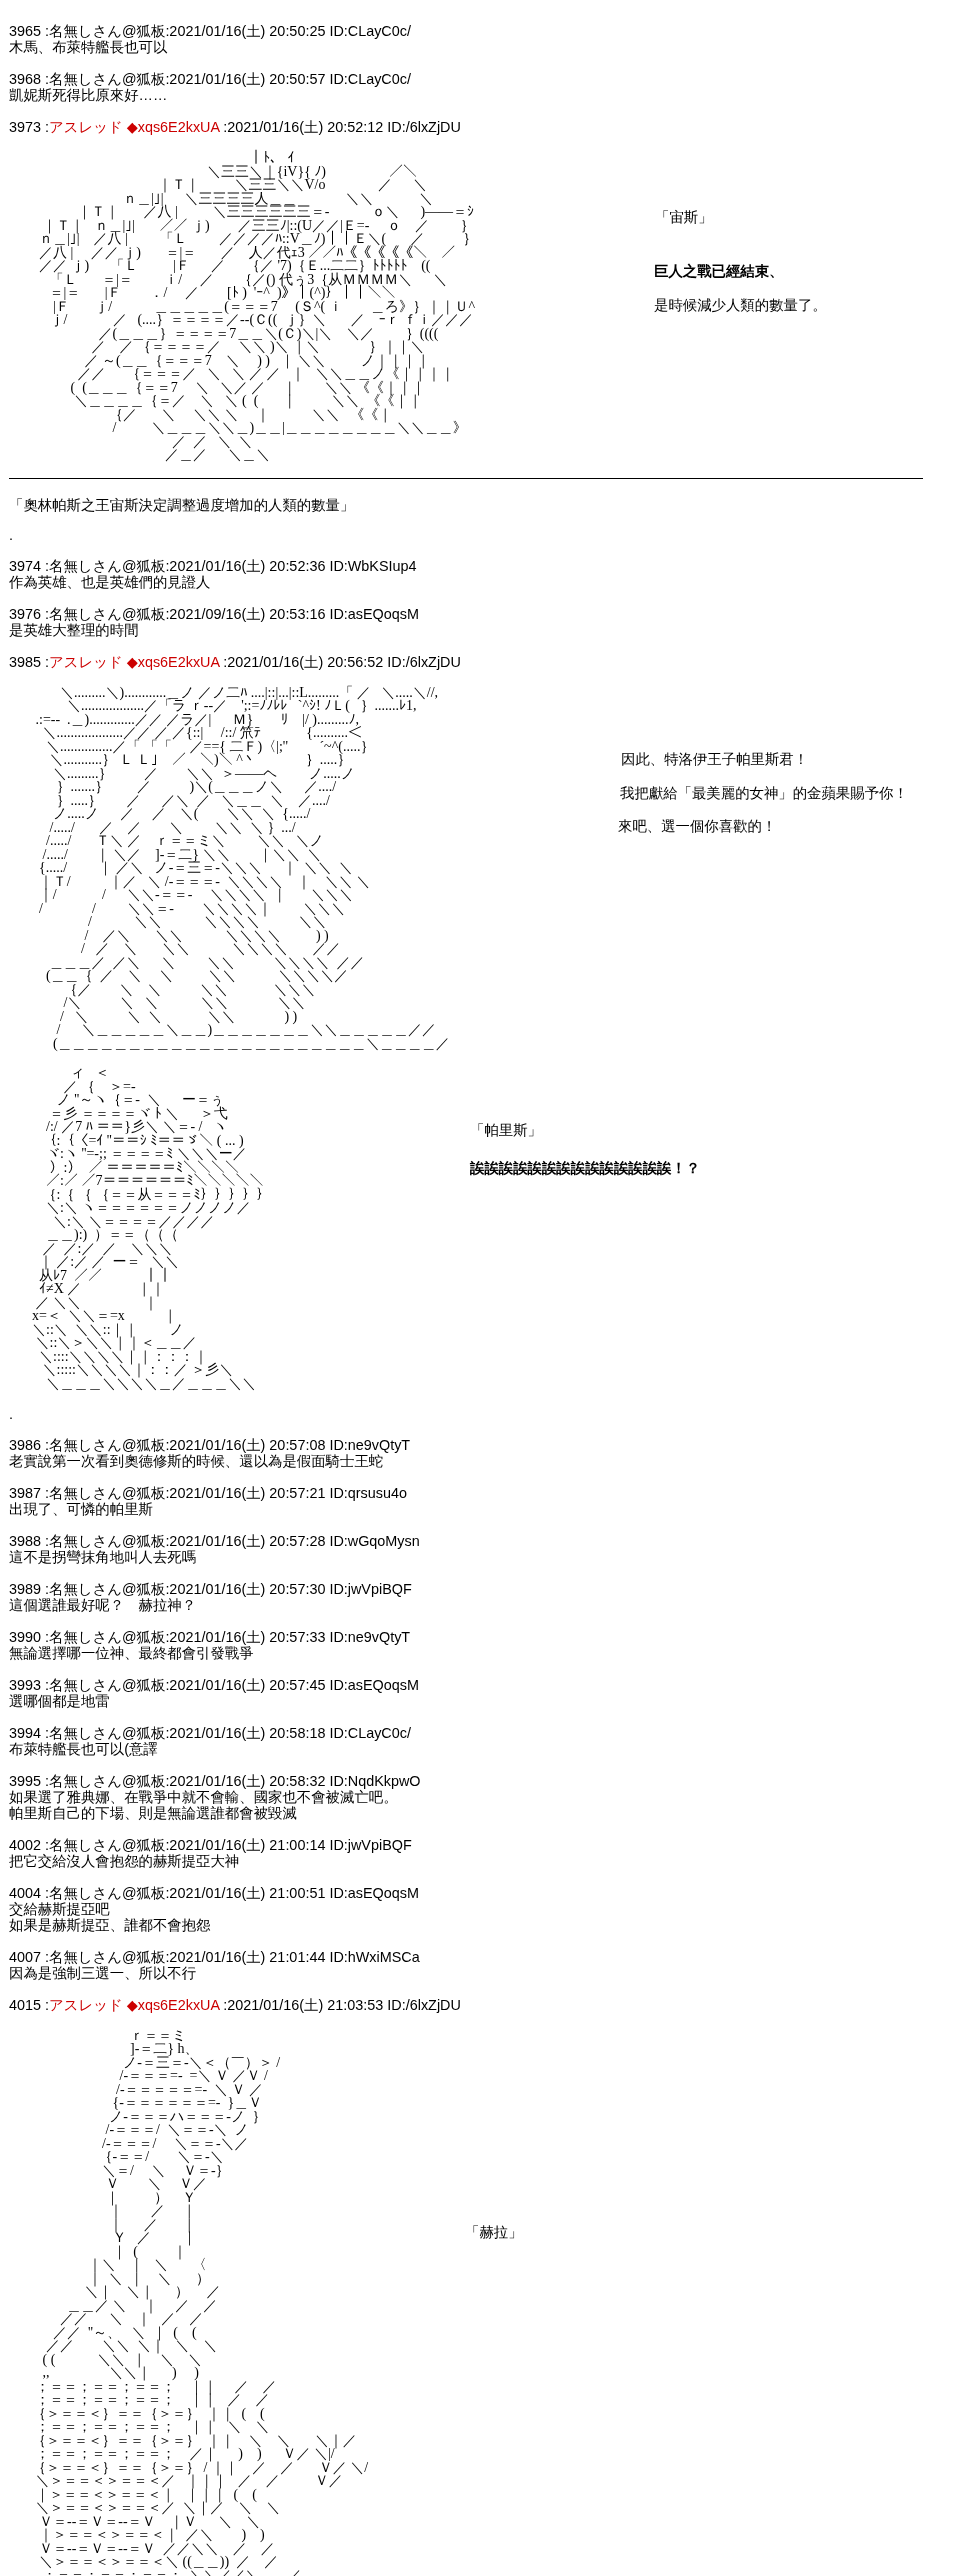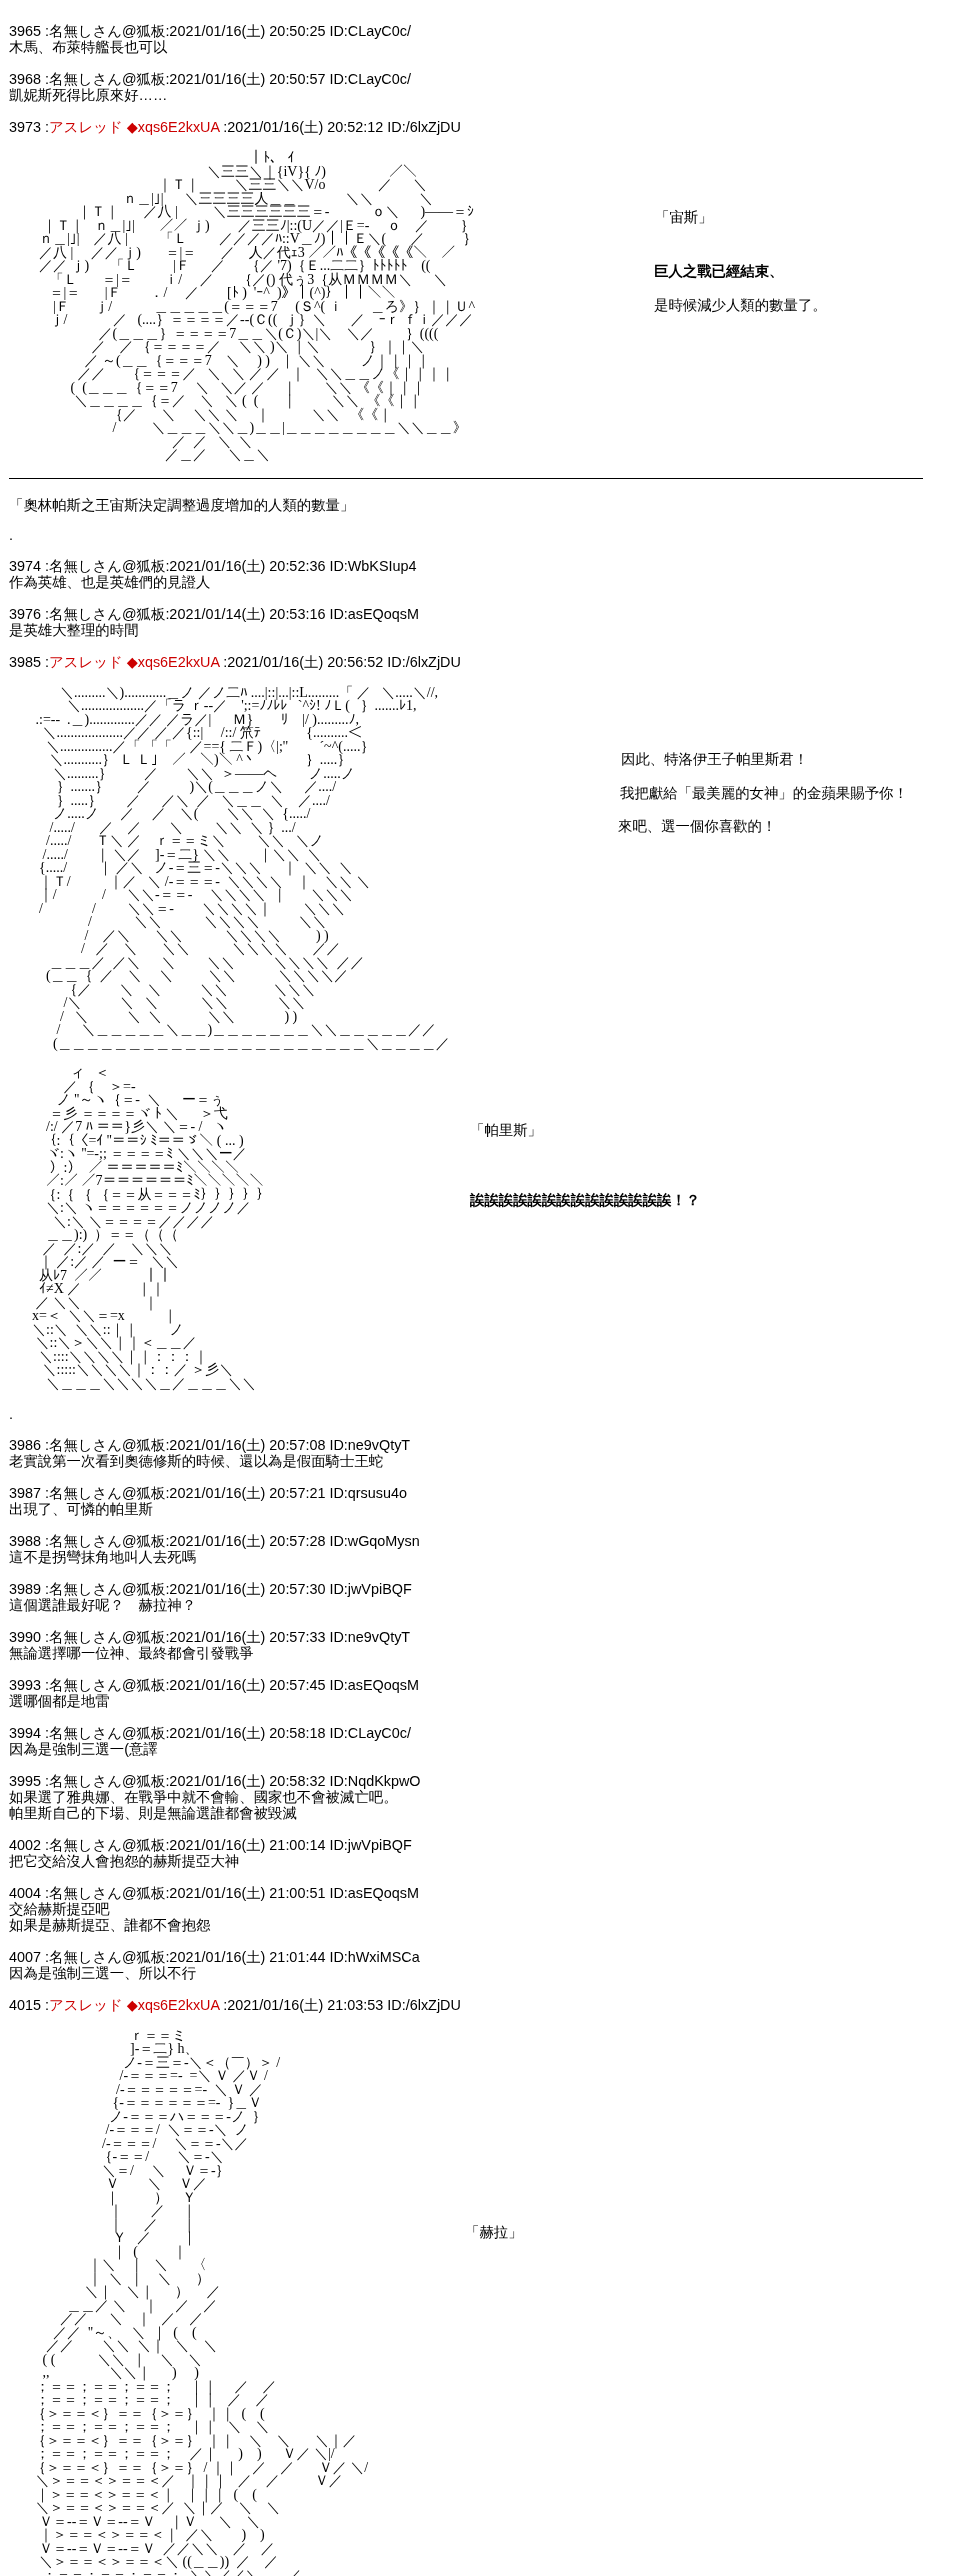--- a/index.html
+++ b/index.html
@@ -68,21 +68,21 @@
       <span class="aa-label" style="left: 645px; top: 146px;">是時候減少人類的數量了。</span>
     </div>
     <div class="divider"></div>
     <div class="free-line">「奧林帕斯之王宙斯決定調整過度增加的人類的數量」</div>
     <div class="free-line">.</div>
     <div class="post">
       <div class="post-header"><span class="post-no">3974 :</span><span class="post-name">名無しさん@狐板</span><span class="post-meta">:2021/01/16(土) 20:52:36 ID:WbKSIup4</span></div>
       <div class="post-line">作為英雄、也是英雄們的見證人</div>
     </div>
     <div class="post">
-      <div class="post-header"><span class="post-no">3976 :</span><span class="post-name">名無しさん@狐板</span><span class="post-meta">:2021/01/14(土) 20:53:16 ID:asEQoqsM</span></div>
+      <div class="post-header"><span class="post-no">3976 :</span><span class="post-name">名無しさん@狐板</span><span class="post-meta">:2021/09/16(土) 20:53:16 ID:asEQoqsM</span></div>
       <div class="post-line">是英雄大整理的時間</div>
     </div>
     <div class="post">
       <div class="post-header"><span class="post-no">3985 :</span><span class="post-name red">アスレッド ◆xqs6E2kxUA</span><span class="post-meta"> :2021/01/16(土) 20:56:52 ID:/6lxZjDU</span></div>
     </div>
     <div class="aa-wrap">
       <pre>          ＼.........＼)............＿ノ ／ノ二ﾊ ....|::|...|::L.........「 ／   ＼.....＼//,
             ＼..................／「ラ ｒ--／    ';:=ﾉﾉﾚﾚ   `^ｼ! ﾉＬ(   ｝.......ﾚ1,
    .:=--  .＿).............／／ ／ラ／|      Ｍ}        ﾘ    |/ ).........ﾉ,
      ＼...................／／ ／ ／{::|     /::/ 笊ﾃ             {..........＜
@@ -132,21 +132,21 @@
     从ﾚ7  ／／            ｜｜
     ｲ≠X ／                ｜｜
    ／ ＼＼                  ｜
   x=＜  ＼＼＝=x           ｜
   ＼::＼  ＼＼::｜｜         ノ
    ＼::＼＞＼＼｜｜＜＿＿／
     ＼::::＼＼＼＼｜｜：：：｜
      ＼:::::＼＼＼＼｜：：／ ＞彡＼
       ＼＿＿＿＼＼＼＼＿／＿＿＿＼＼</pre>
       <span class="aa-label" style="left: 461px; top: 56px;">「帕里斯」</span>
-      <span class="aa-label bold" style="left: 461px; top: 94px; margin-top: 32px;">誒誒誒誒誒誒誒誒誒誒誒誒誒誒！？</span>
+      <span class="aa-label bold" style="left: 461px; top: 94px;">誒誒誒誒誒誒誒誒誒誒誒誒誒誒！？</span>
     </div>
     <div class="free-line">.</div>
     <div class="post">
       <div class="post-header"><span class="post-no">3986 :</span><span class="post-name">名無しさん@狐板</span><span class="post-meta">:2021/01/16(土) 20:57:08 ID:ne9vQtyT</span></div>
       <div class="post-line">老實說第一次看到奧德修斯的時候、還以為是假面騎士王蛇</div>
     </div>
     <div class="post">
       <div class="post-header"><span class="post-no">3987 :</span><span class="post-name">名無しさん@狐板</span><span class="post-meta">:2021/01/16(土) 20:57:21 ID:qrsusu4o</span></div>
       <div class="post-line">出現了、可憐的帕里斯</div>
     </div>
@@ -161,21 +161,21 @@
     <div class="post">
       <div class="post-header"><span class="post-no">3990 :</span><span class="post-name">名無しさん@狐板</span><span class="post-meta">:2021/01/16(土) 20:57:33 ID:ne9vQtyT</span></div>
       <div class="post-line">無論選擇哪一位神、最終都會引發戰爭</div>
     </div>
     <div class="post">
       <div class="post-header"><span class="post-no">3993 :</span><span class="post-name">名無しさん@狐板</span><span class="post-meta">:2021/01/16(土) 20:57:45 ID:asEQoqsM</span></div>
       <div class="post-line">選哪個都是地雷</div>
     </div>
     <div class="post">
       <div class="post-header"><span class="post-no">3994 :</span><span class="post-name">名無しさん@狐板</span><span class="post-meta">:2021/01/16(土) 20:58:18 ID:CLayC0c/</span></div>
-      <div class="post-line">因為是強制三選一(意譯</div>
+      <div class="post-line">布萊特艦長也可以(意譯</div>
     </div>
     <div class="post">
       <div class="post-header"><span class="post-no">3995 :</span><span class="post-name">名無しさん@狐板</span><span class="post-meta">:2021/01/16(土) 20:58:32 ID:NqdKkpwO</span></div>
       <div class="post-line">如果選了雅典娜、在戰爭中就不會輸、國家也不會被滅亡吧。</div>
       <div class="post-line">帕里斯自己的下場、則是無論選誰都會被毀滅</div>
     </div>
     <div class="post">
       <div class="post-header"><span class="post-no">4002 :</span><span class="post-name">名無しさん@狐板</span><span class="post-meta">:2021/01/16(土) 21:00:14 ID:jwVpiBQF</span></div>
       <div class="post-line">把它交給沒人會抱怨的赫斯提亞大神</div>
     </div>

